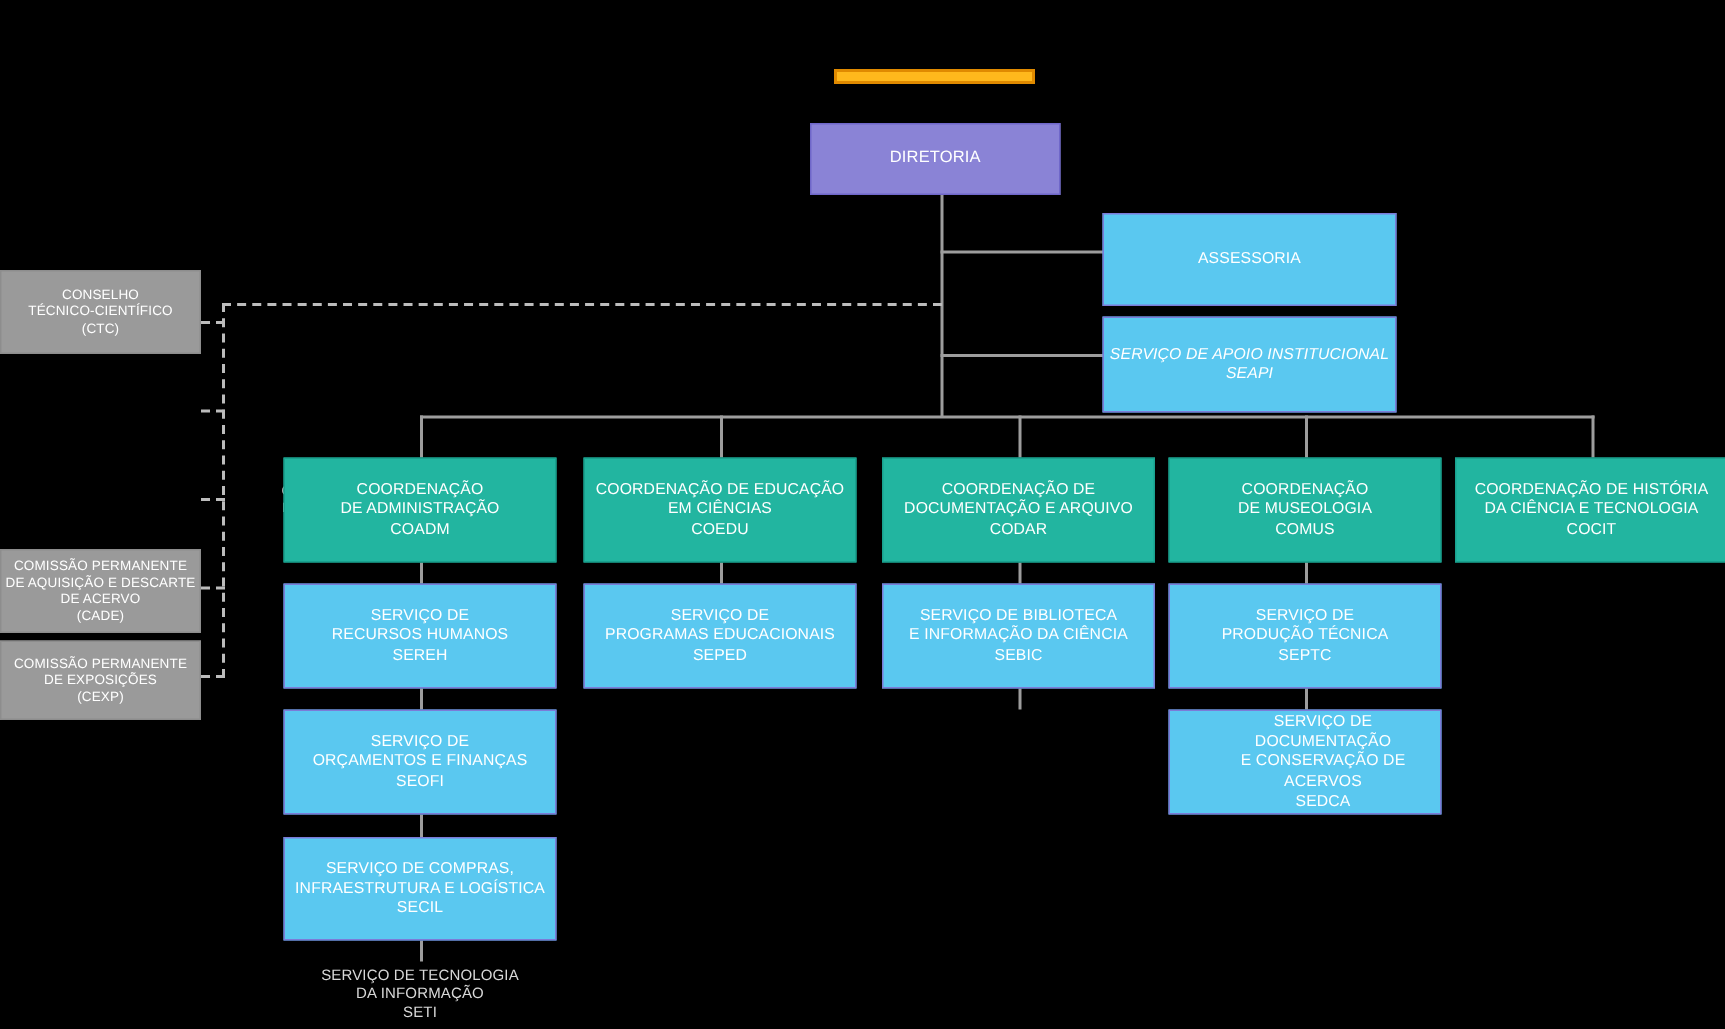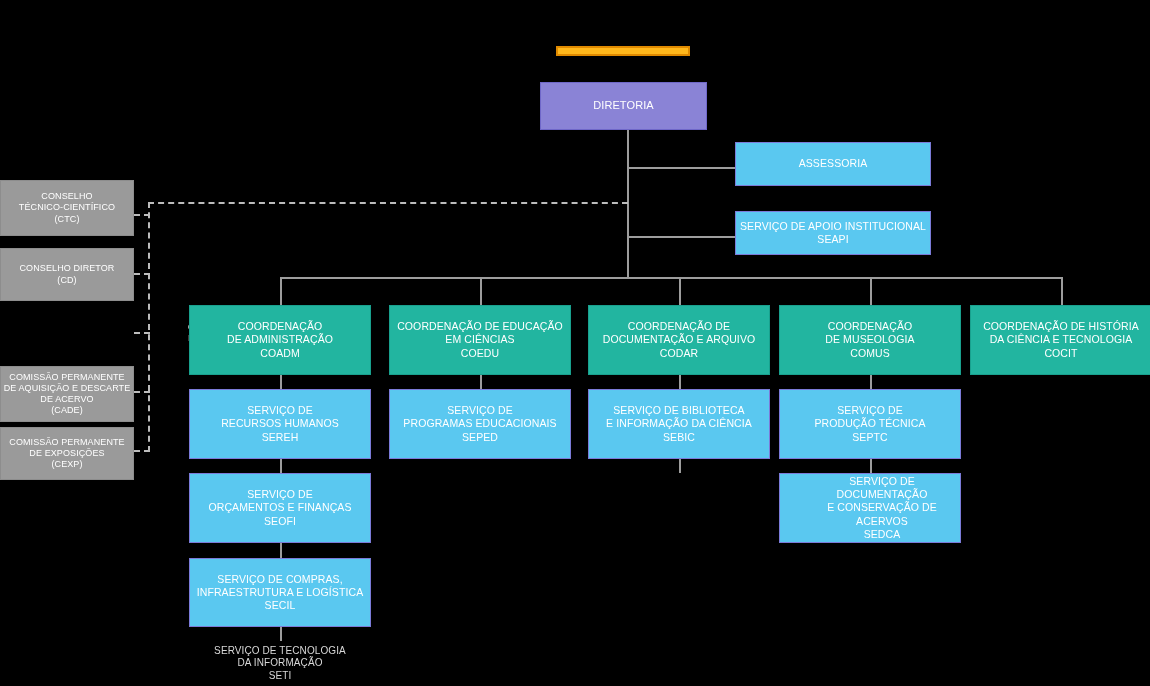--- a/index.html
+++ b/index.html
@@ -134,36 +134,32 @@
   <div class="conn-dash-h" style="left:134px; top:214px; width:16px;"></div>
   <div class="conn-dash-h" style="left:134px; top:273px; width:16px;"></div>
   <div class="conn-dash-h" style="left:134px; top:332px; width:16px;"></div>
   <div class="conn-dash-h" style="left:134px; top:391px; width:16px;"></div>
   <div class="conn-dash-h" style="left:134px; top:450px; width:16px;"></div>
 
   <div class="node node-diretoria" style="left:540px; top:82px; width:167px; height:48px;">
     <span class="node-label">DIRETORIA</span>
   </div>
 
-  <div class="node node-blue" style="left:735px; top:142px; width:196px; height:44px;">
+  <div class="node node-blue" style="left:735px; top:142px; width:196px; height:62px;">
     <span class="node-label">ASSESSORIA</span>
   </div>
-  <div class="node node-blue" style="left:735px; top:211px; width:196px; height:44px;">
+  <div class="node node-blue" style="left:735px; top:211px; width:196px; height:64px;font-style:italic;">
     <span class="node-label">SERVIÇO DE APOIO INSTITUCIONAL
 SEAPI</span>
   </div>
 
   <div class="node node-gray" style="left:0px; top:180px; width:134px; height:56px;">
     <span class="node-label">CONSELHO
 TÉCNICO-CIENTÍFICO
 (CTC)</span>
-  </div>
-  <div class="node node-gray" style="left:0px; top:248px; width:134px; height:53px;">
-    <span class="node-label">CONSELHO DIRETOR
-(CD)</span>
   </div>
   <div class="node node-gray" style="left:0px; top:366px; width:134px; height:56px;">
     <span class="node-label">COMISSÃO PERMANENTE
 DE AQUISIÇÃO E DESCARTE
 DE ACERVO
 (CADE)</span>
   </div>
   <div class="node node-gray" style="left:0px; top:427px; width:134px; height:53px;">
     <span class="node-label">COMISSÃO  PERMANENTE
 DE EXPOSIÇÕES

